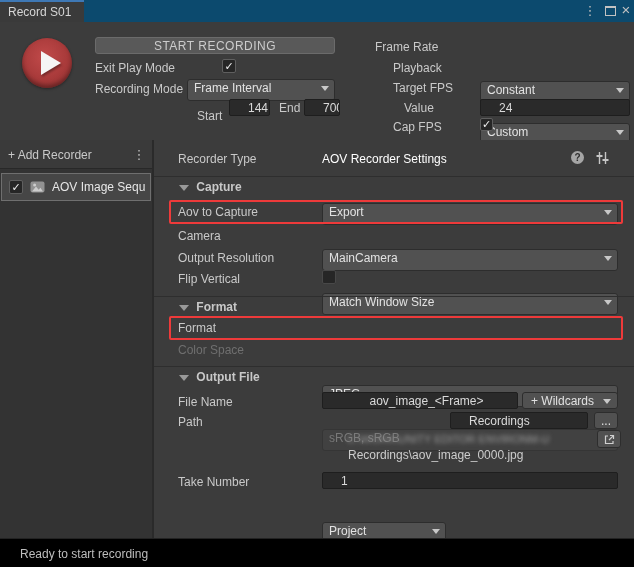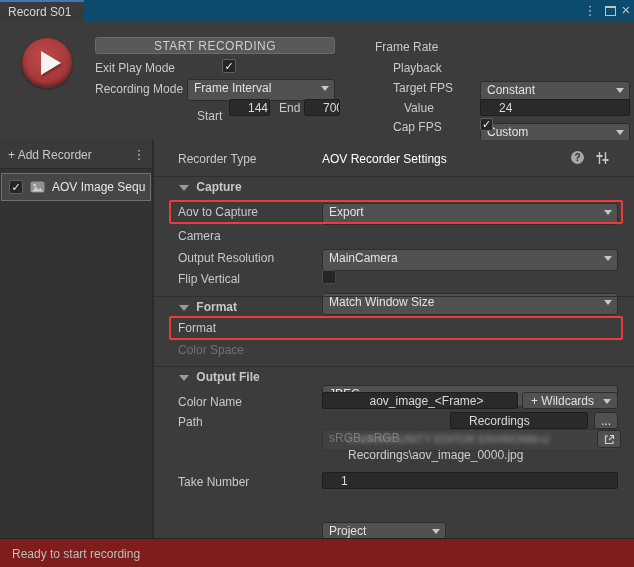--- a/index.html
+++ b/index.html
@@ -67,22 +67,22 @@
   .sb-item .item-label { color:#e6e6e6; white-space:nowrap; overflow:hidden; }
   .v-divider { left:152px; top:140px; width:2px; height:398px; background:#2a2a2a; }
 
   
   .panel { left:154px; top:140px; width:480px; height:398px; background:#3c3c3c; }
   .help-circle { width:13px; height:13px; border-radius:50%; background:#a6a6a6;
                  color:#2e2e2e; font-size:10px; font-weight:bold; text-align:center;
                  line-height:13px; }
 
   
-  .statusbar { left:0; top:538px; width:634px; height:29px; background:#7f1d1d;
-               border-top:1px solid #232323; color:#bdbdbd; padding:8px 0 0 12px; }
+  .statusbar { left:0; top:538px; width:634px; height:29px; background:#000000;
+               border-top:1px solid #232323; color:#bdbdbd; padding:8px 0 0 20px; }
 
   .blurred { filter:blur(2.2px); color:#9b9b9b; font-size:11px; white-space:nowrap; }
   svg { display:block; }
 </style>
 </head>
 <body>
 
 <div class="abs titlebar">
   <div class="abs tab">
     <span>Record S01</span>
@@ -216,21 +216,21 @@
     <span>sRGB, sRGB</span>
     <span class="dd-arrow"></span>
   </div>
 
   <div class="abs sep" style="left:0; top:226px; width:480px;"></div>
   <div class="abs" style="left:25px; top:230px;">
     <span class="foldout-arrow"></span>
     <span class="section-title" style="margin-left:4px;">Output File</span>
   </div>
 
-  <div class="abs lbl" style="left:24px; top:255px;">Color Name</div>
+  <div class="abs lbl" style="left:24px; top:255px;">File Name</div>
   <div class="abs field" style="left:168px; top:252px; width:196px;text-align:center;">aov_image_&lt;Frame&gt;</div>
   <div class="abs btn" style="left:368px; top:252px; width:96px; text-align:left; padding-left:8px;">
     <span>+ Wildcards</span>
     <span class="dd-arrow" style="position:absolute; right:6px; top:6px;"></span>
   </div>
 
   <div class="abs lbl" style="left:24px; top:275px;">Path</div>
   <div class="abs dropdown" style="left:168px; top:272px; width:124px;">
     <span>Project</span>
     <span class="dd-arrow"></span>

